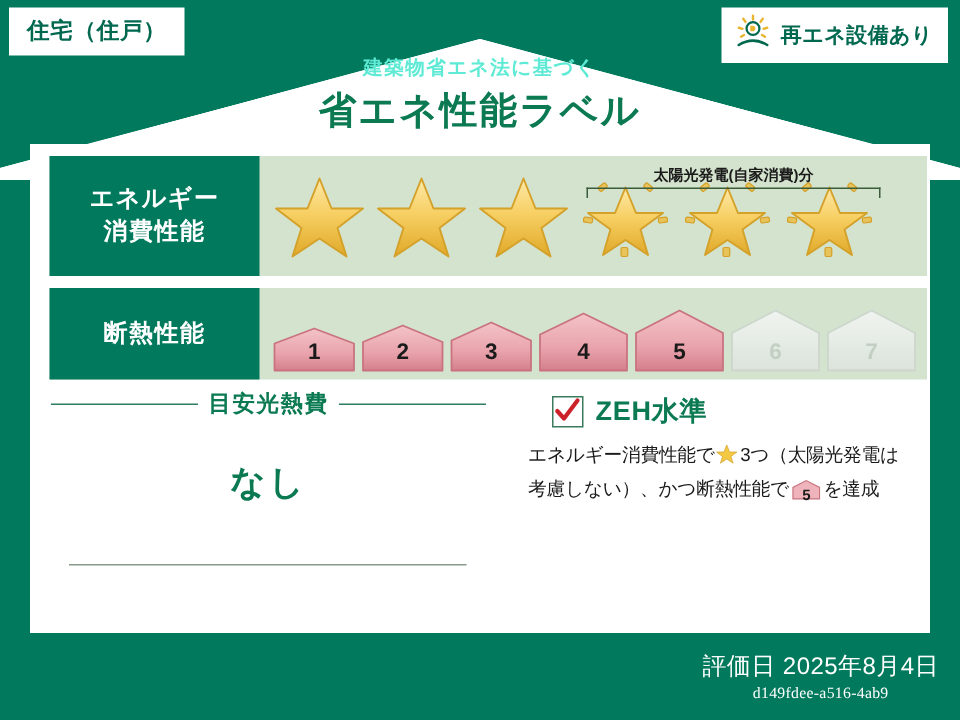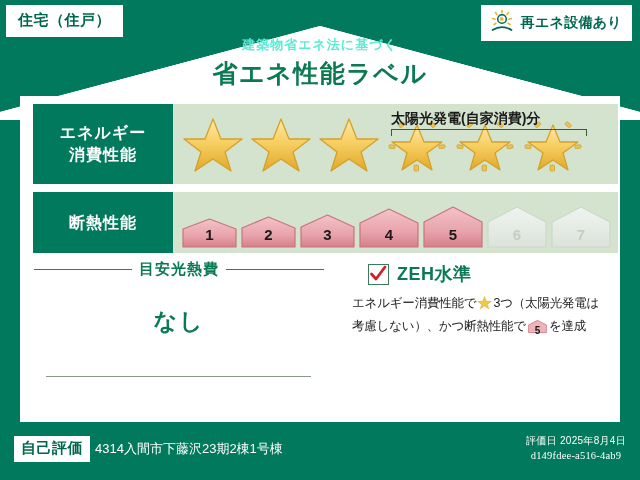--- a/index.html
+++ b/index.html
@@ -133,23 +133,23 @@
   .star-cell { position: relative; width: 64px; height: 62px; }
   .star-cell svg { position: absolute; left: 0; top: 0; }
 
   .solar-bracket {
     position: absolute;
     left: 218px; top: 6px;
     width: 196px;
     z-index: 3;
   }
   .solar-bracket .sb-text {
-    font-size: 14px;
+    font-size: 10px;
     color: #1a1a1a;
-    text-align: left;
+    text-align: center;
     font-weight: bold;
     letter-spacing: 0px;
     white-space: nowrap;
   }
   .solar-bracket .sb-line {
     margin-top: 1px;
     height: 7px;
     border: 1px solid #3b5c3b;
     border-bottom: none;
   }
@@ -274,21 +274,21 @@
     font-size: 13px;
     color: #ffffff;
     letter-spacing: 0px;
     white-space: nowrap;
   }
   .eval-meta {
     position: absolute;
     right: 14px; top: 6px;
     text-align: center;
   }
-  .eval-date { font-size: 10px; letter-spacing: .3px; }
+  .eval-date { font-size: 16px; letter-spacing: .3px; }
   .eval-id { font-size: 10.5px; margin-top: 2px; letter-spacing: .2px; font-family: Liberation Serif, serif; }
 </style>
 </head>
 <body>
 
 <div id="label-root">
 
   <svg class="roof" viewBox="0 0 640 120" preserveAspectRatio="none">
     <polygon points="0,120 0,112 320,26 640,112 640,120" fill="#ffffff"></polygon>
     <polygon points="0,112 320,26 640,112 640,120 0,120" fill="#ffffff"></polygon>
@@ -498,23 +498,19 @@
                 <polygon points="32,6 40,26 61,26 44,39 50,58 32,46 14,58 20,39 3,26 24,26" fill="#f3c843" stroke="#d4a12a" stroke-width="2"></polygon>
               </svg></span><span>3つ（太陽光発電は考慮しない）、かつ断熱性能で</span><span class="inline-chip"><svg width="19" height="15" viewBox="0 0 62 44">
                 <polygon points="2,42 2,17 31,2 60,17 60,42" fill="#efb3bb" stroke="#c9737f" stroke-width="2.5"></polygon>
               </svg><span class="ic-num">5</span></span><span>を達成</span></div>
       </div>
 
     </div>
   </div>
 
   <div class="footer">
-    <div class="self-eval">
-      <span class="se-badge">自己評価</span>
-      <span class="se-addr">4314入間市下藤沢23期2棟1号棟</span>
-    </div>
     <div class="eval-meta">
       <div class="eval-date"><span>評価日</span> <span>2025年8月4日</span></div>
       <div class="eval-id">d149fdee-a516-4ab9</div>
     </div>
   </div>
 
 </div>
 
 </body></html>

